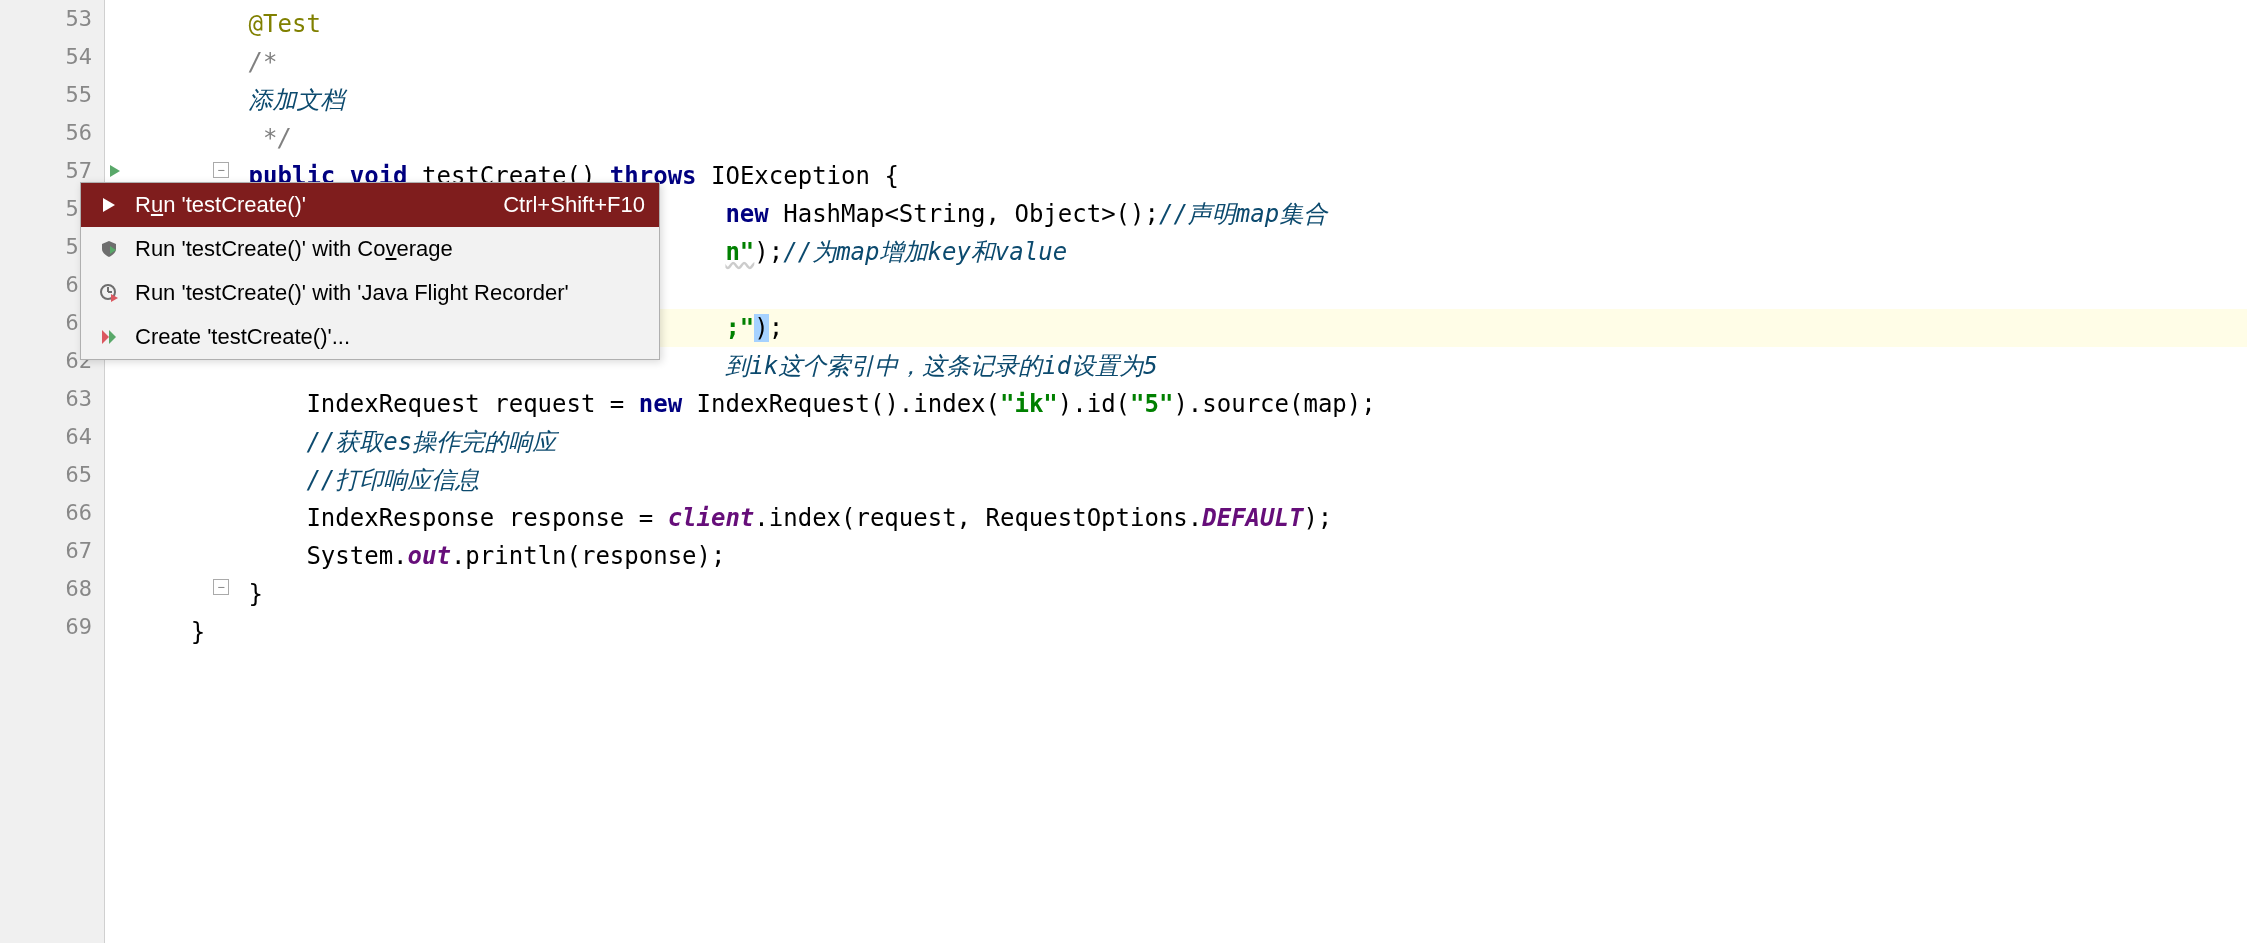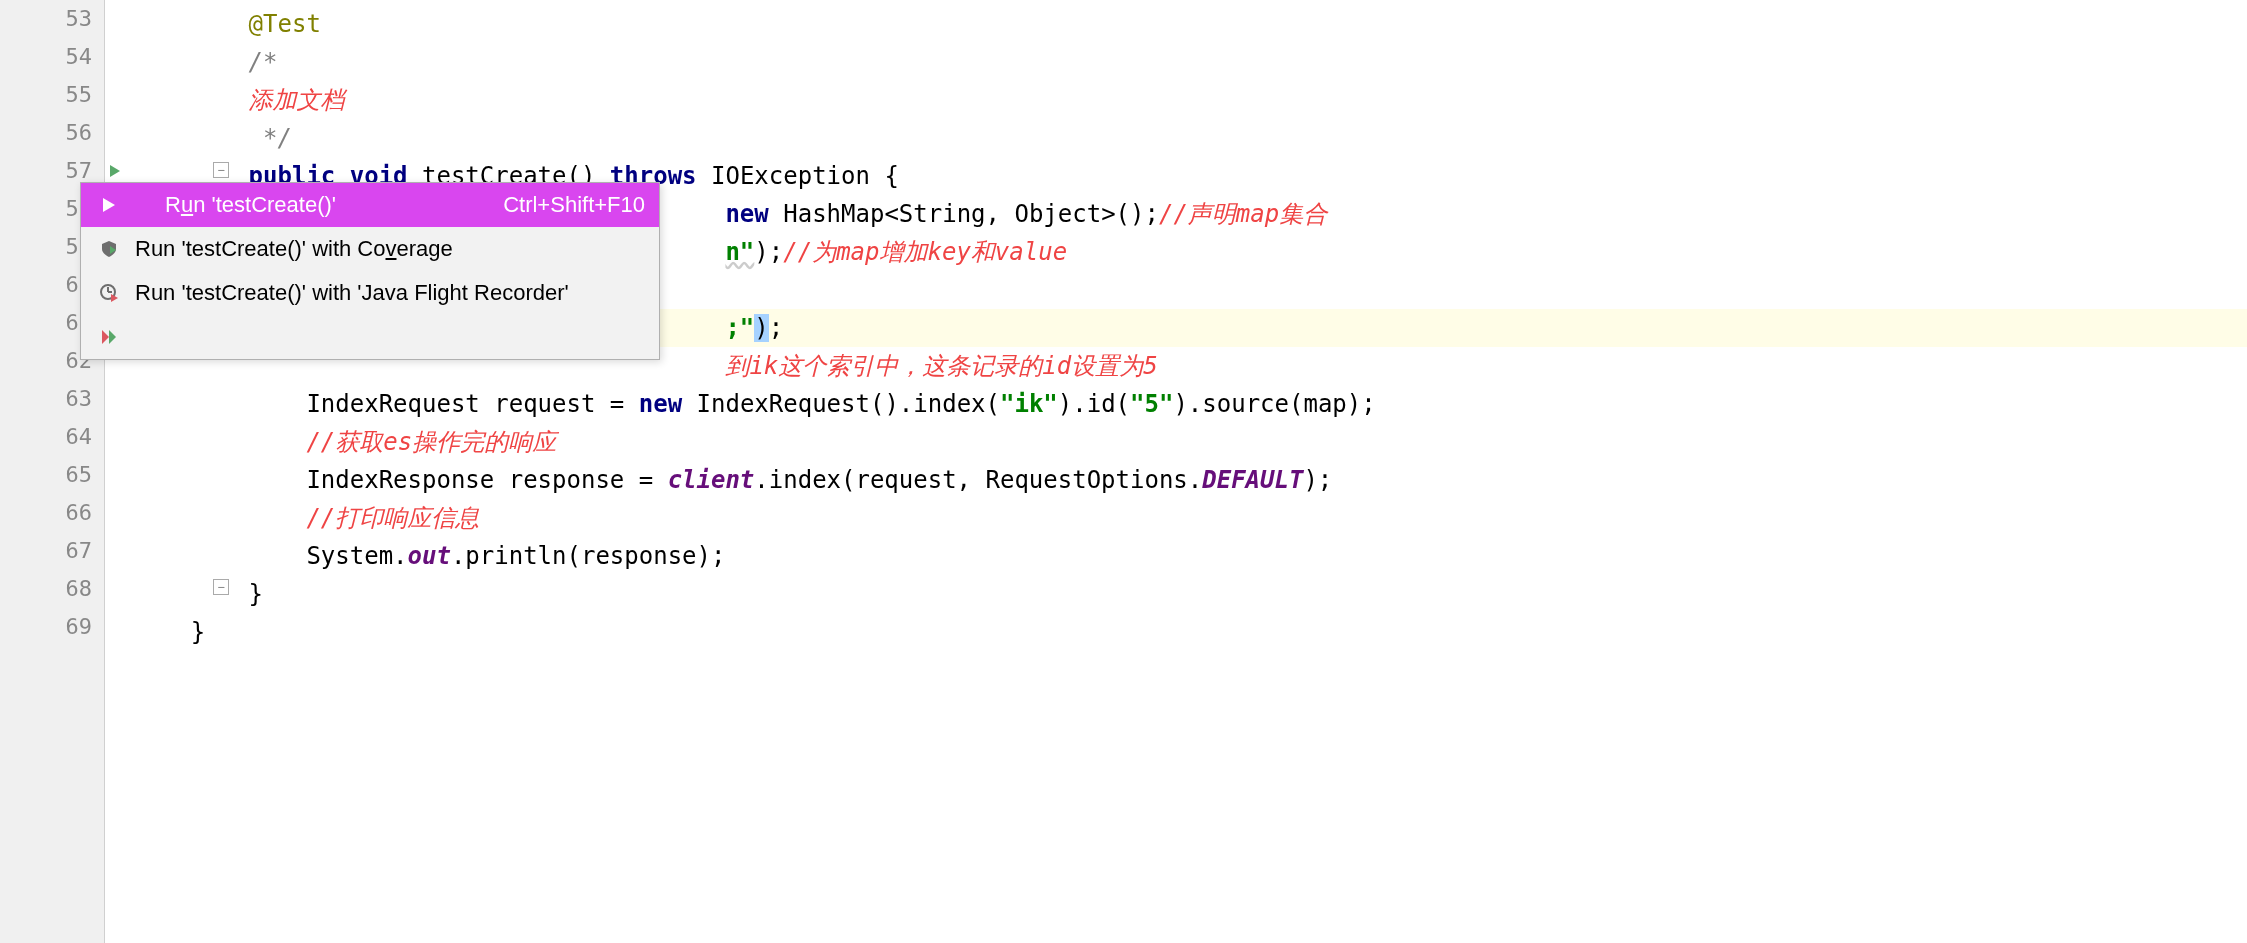--- a/index.html
+++ b/index.html
@@ -46,21 +46,21 @@
       line-height: 38px;
       padding-left: 28px;
       white-space: pre;
       font-family: "Consolas", "Monaco", monospace;
     }
     .highlight-line {
       background: #fffde7;
     }
     .annotation { color: #808000; }
     .comment { color: #808080; font-style: italic; }
-    .comment-cn { color: #ef4444; font-style: italic; }
+    .comment-cn { color: #0c4a6e; font-style: italic; }
     .keyword { color: #000080; font-weight: bold; }
     .type { color: #000000; }
     .string { color: #008000; font-weight: bold; }
     .field { color: #660e7a; font-weight: bold; font-style: italic; }
     .static-field { color: #660e7a; font-weight: bold; font-style: italic; }
     .method { color: #000000; }
     .underline { text-decoration: underline wavy #cccccc; }
 
     .context-menu {
       position: absolute;
@@ -76,23 +76,22 @@
       display: flex;
       align-items: center;
       height: 44px;
       padding: 0 14px;
       font-family: -apple-system, "Segoe UI", Arial, sans-serif;
       font-size: 22px;
       color: #000000;
       cursor: pointer;
     }
     .menu-item.selected {
-      background: #d946ef;
+      background: #7f1d1d;
       color: #ffffff;
-      gap: 30px;
     }
     .menu-icon {
       width: 28px;
       height: 28px;
       margin-right: 12px;
       display: flex;
       align-items: center;
       justify-content: center;
     }
     .menu-label {
@@ -157,22 +156,22 @@
     <div class="code-line">        <span class="comment-cn">添加文档</span></div>
     <div class="code-line">        <span class="comment"> */</span></div>
     <div class="code-line">        <span class="keyword">public</span> <span class="keyword">void</span> <span class="method">testCreate</span>() <span class="keyword">throws</span> <span class="type">IOException</span><span> {</span></div>
     <div class="code-line">                                         <span class="keyword">new</span> <span class="type">HashMap</span><span class="type">&lt;String, Object&gt;</span><span>();</span><span class="comment-cn">//声明map集合</span></div>
     <div class="code-line">                                         <span class="string underline">n"</span><span>);</span><span class="comment-cn">//为map增加key和value</span></div>
     <div class="code-line"></div>
     <div class="code-line highlight-line">                                         <span class="string">;"</span><span class="selection-bg">)</span><span>;</span></div>
     <div class="code-line">                                         <span class="comment-cn">到ik这个索引中，这条记录的id设置为5</span></div>
     <div class="code-line">            <span class="type">IndexRequest</span><span> request = </span><span class="keyword">new</span><span> IndexRequest().index(</span><span class="string">"ik"</span><span>).id(</span><span class="string">"5"</span><span>).source(map);</span></div>
     <div class="code-line">            <span class="comment-cn">//获取es操作完的响应</span></div>
+    <div class="code-line">            <span class="comment-cn">//打印响应信息</span></div>
     <div class="code-line">            <span class="type">IndexResponse</span><span> response = </span><span class="field">client</span><span>.index(request, RequestOptions.</span><span class="static-field">DEFAULT</span><span>);</span></div>
-    <div class="code-line">            <span class="comment-cn">//打印响应信息</span></div>
     <div class="code-line">            <span class="type">System.</span><span class="static-field">out</span><span>.println(response);</span></div>
     <div class="code-line">        <span>}</span></div>
     <div class="code-line">    <span>}</span></div>
   </div>
 </div>
 
 <div class="context-menu">
   <div class="menu-item selected">
     <span class="menu-icon">
       <svg width="18" height="18" viewBox="0 0 18 18">
@@ -202,14 +201,15 @@
     </span>
     <span class="menu-label">Run 'testCreate()' with 'Java Flight Recorder'</span>
   </div>
   <div class="menu-item">
     <span class="menu-icon">
       <svg width="20" height="20" viewBox="0 0 20 20">
           <polygon points="3,3 10,10 3,17" fill="#db5860"></polygon>
           <polygon points="10,3 17,10 10,17" fill="#59a869"></polygon>
         </svg>
     </span>
+    <span class="menu-label">Create 'testCreate()'...</span>
   </div>
 </div>
 
 </body></html>

